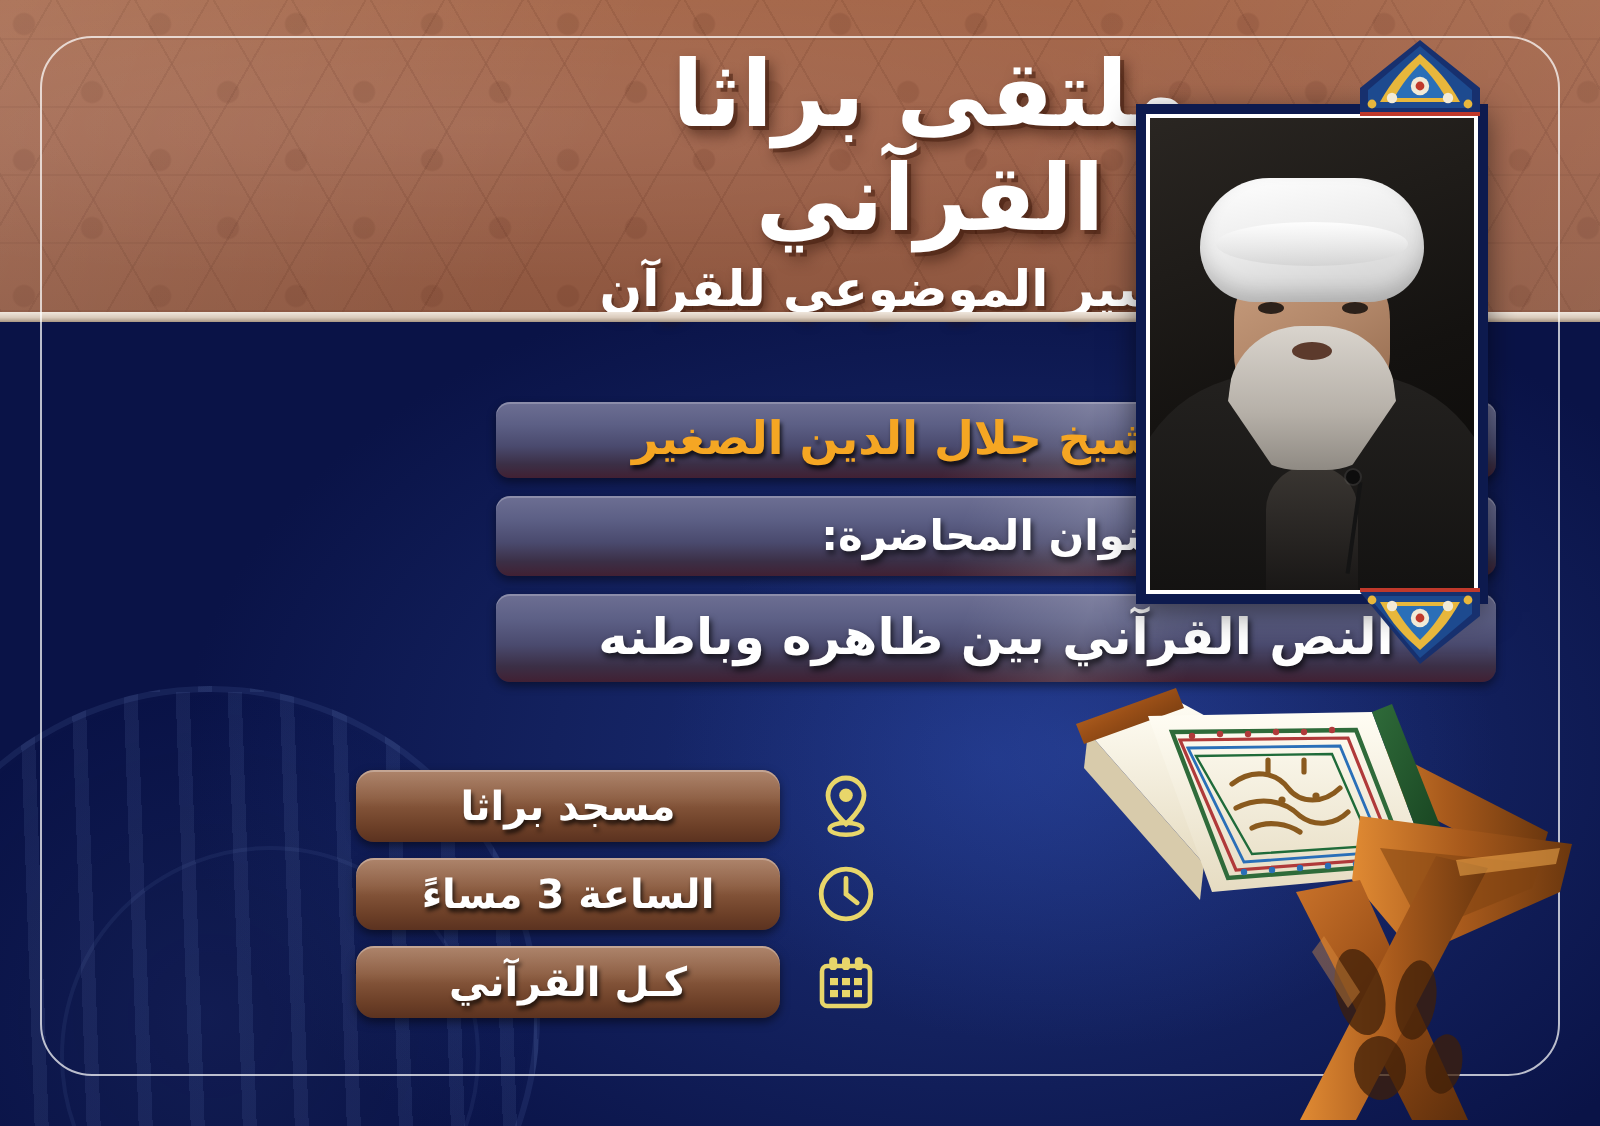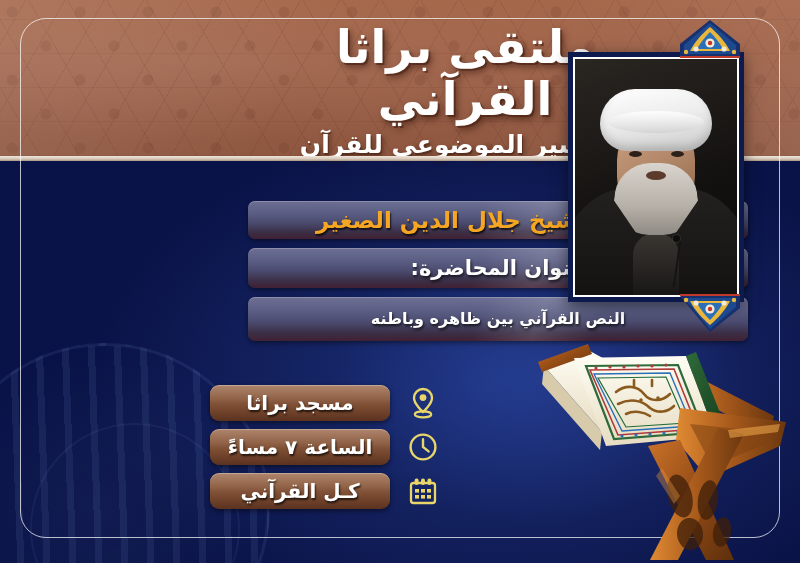--- a/index.html
+++ b/index.html
@@ -171,21 +171,21 @@
     color: #f5a623;
     text-shadow: 1px 2px 2px rgba(0,0,0,0.75);
   }
   .bar-label .bar-text {
     font-size: 21px;
     font-weight: bold;
     color: #ffffff;
     text-shadow: 1px 2px 3px rgba(0,0,0,0.7);
   }
   .bar-lecture .bar-text {
-    font-size: 16px;
+    font-size: 25px;
     font-weight: bold;
     color: #ffffff;
     text-shadow: 1px 2px 3px rgba(0,0,0,0.75);
   }
   .bar-text { position: relative; z-index: 2; display: block; }
 
   
   .info-list {
     position: absolute;
     top: 385px;
@@ -203,21 +203,21 @@
   .info-icon {
     width: 34px; height: 34px;
     flex: 0 0 34px;
     display: flex;
     align-items: center;
     justify-content: center;
   }
   .info-icon svg { display: block; }
   .info-btn {
     position: relative;
-    width: 180px;
+    width: 212px;
     height: 36px;
     line-height: 36px;
     border-radius: 9px;
     text-align: center;
     overflow: hidden;
     background: linear-gradient(180deg, #9c6a4c 0%, #8a5a3e 40%, #6d4028 78%, #5b3220 100%);
     box-shadow: 0 2px 5px rgba(0,0,0,0.5), inset 0 1px 0 rgba(255,255,255,0.28);
   }
   .info-btn::after {
     content: "";
@@ -416,21 +416,21 @@
     </div>
 
     <div class="info-row">
       <span class="info-icon">
         <svg width="30" height="30" viewBox="0 0 30 30">
           <circle cx="15" cy="15" r="12.4" fill="none" stroke="#e8d66a" stroke-width="2.4"></circle>
           <path d="M15 7.2V15l5.6 4.4" fill="none" stroke="#e8d66a" stroke-width="2.4" stroke-linecap="round"></path>
         </svg>
       </span>
       <span class="info-btn">
-        <span class="info-btn-text">الساعة ٧ مساءً</span>
+        <span class="info-btn-text">الساعة 3 مساءً</span>
       </span>
     </div>
 
     <div class="info-row">
       <span class="info-icon">
         <svg width="30" height="30" viewBox="0 0 30 30">
           <rect x="3" y="7" width="24" height="20" rx="2.6" fill="none" stroke="#e8d66a" stroke-width="2.3"></rect>
           <rect x="6.6" y="2.6" width="4" height="6.4" rx="1.8" fill="#e8d66a"></rect>
           <rect x="13" y="2.6" width="4" height="6.4" rx="1.8" fill="#e8d66a"></rect>
           <rect x="19.4" y="2.6" width="4" height="6.4" rx="1.8" fill="#e8d66a"></rect>

